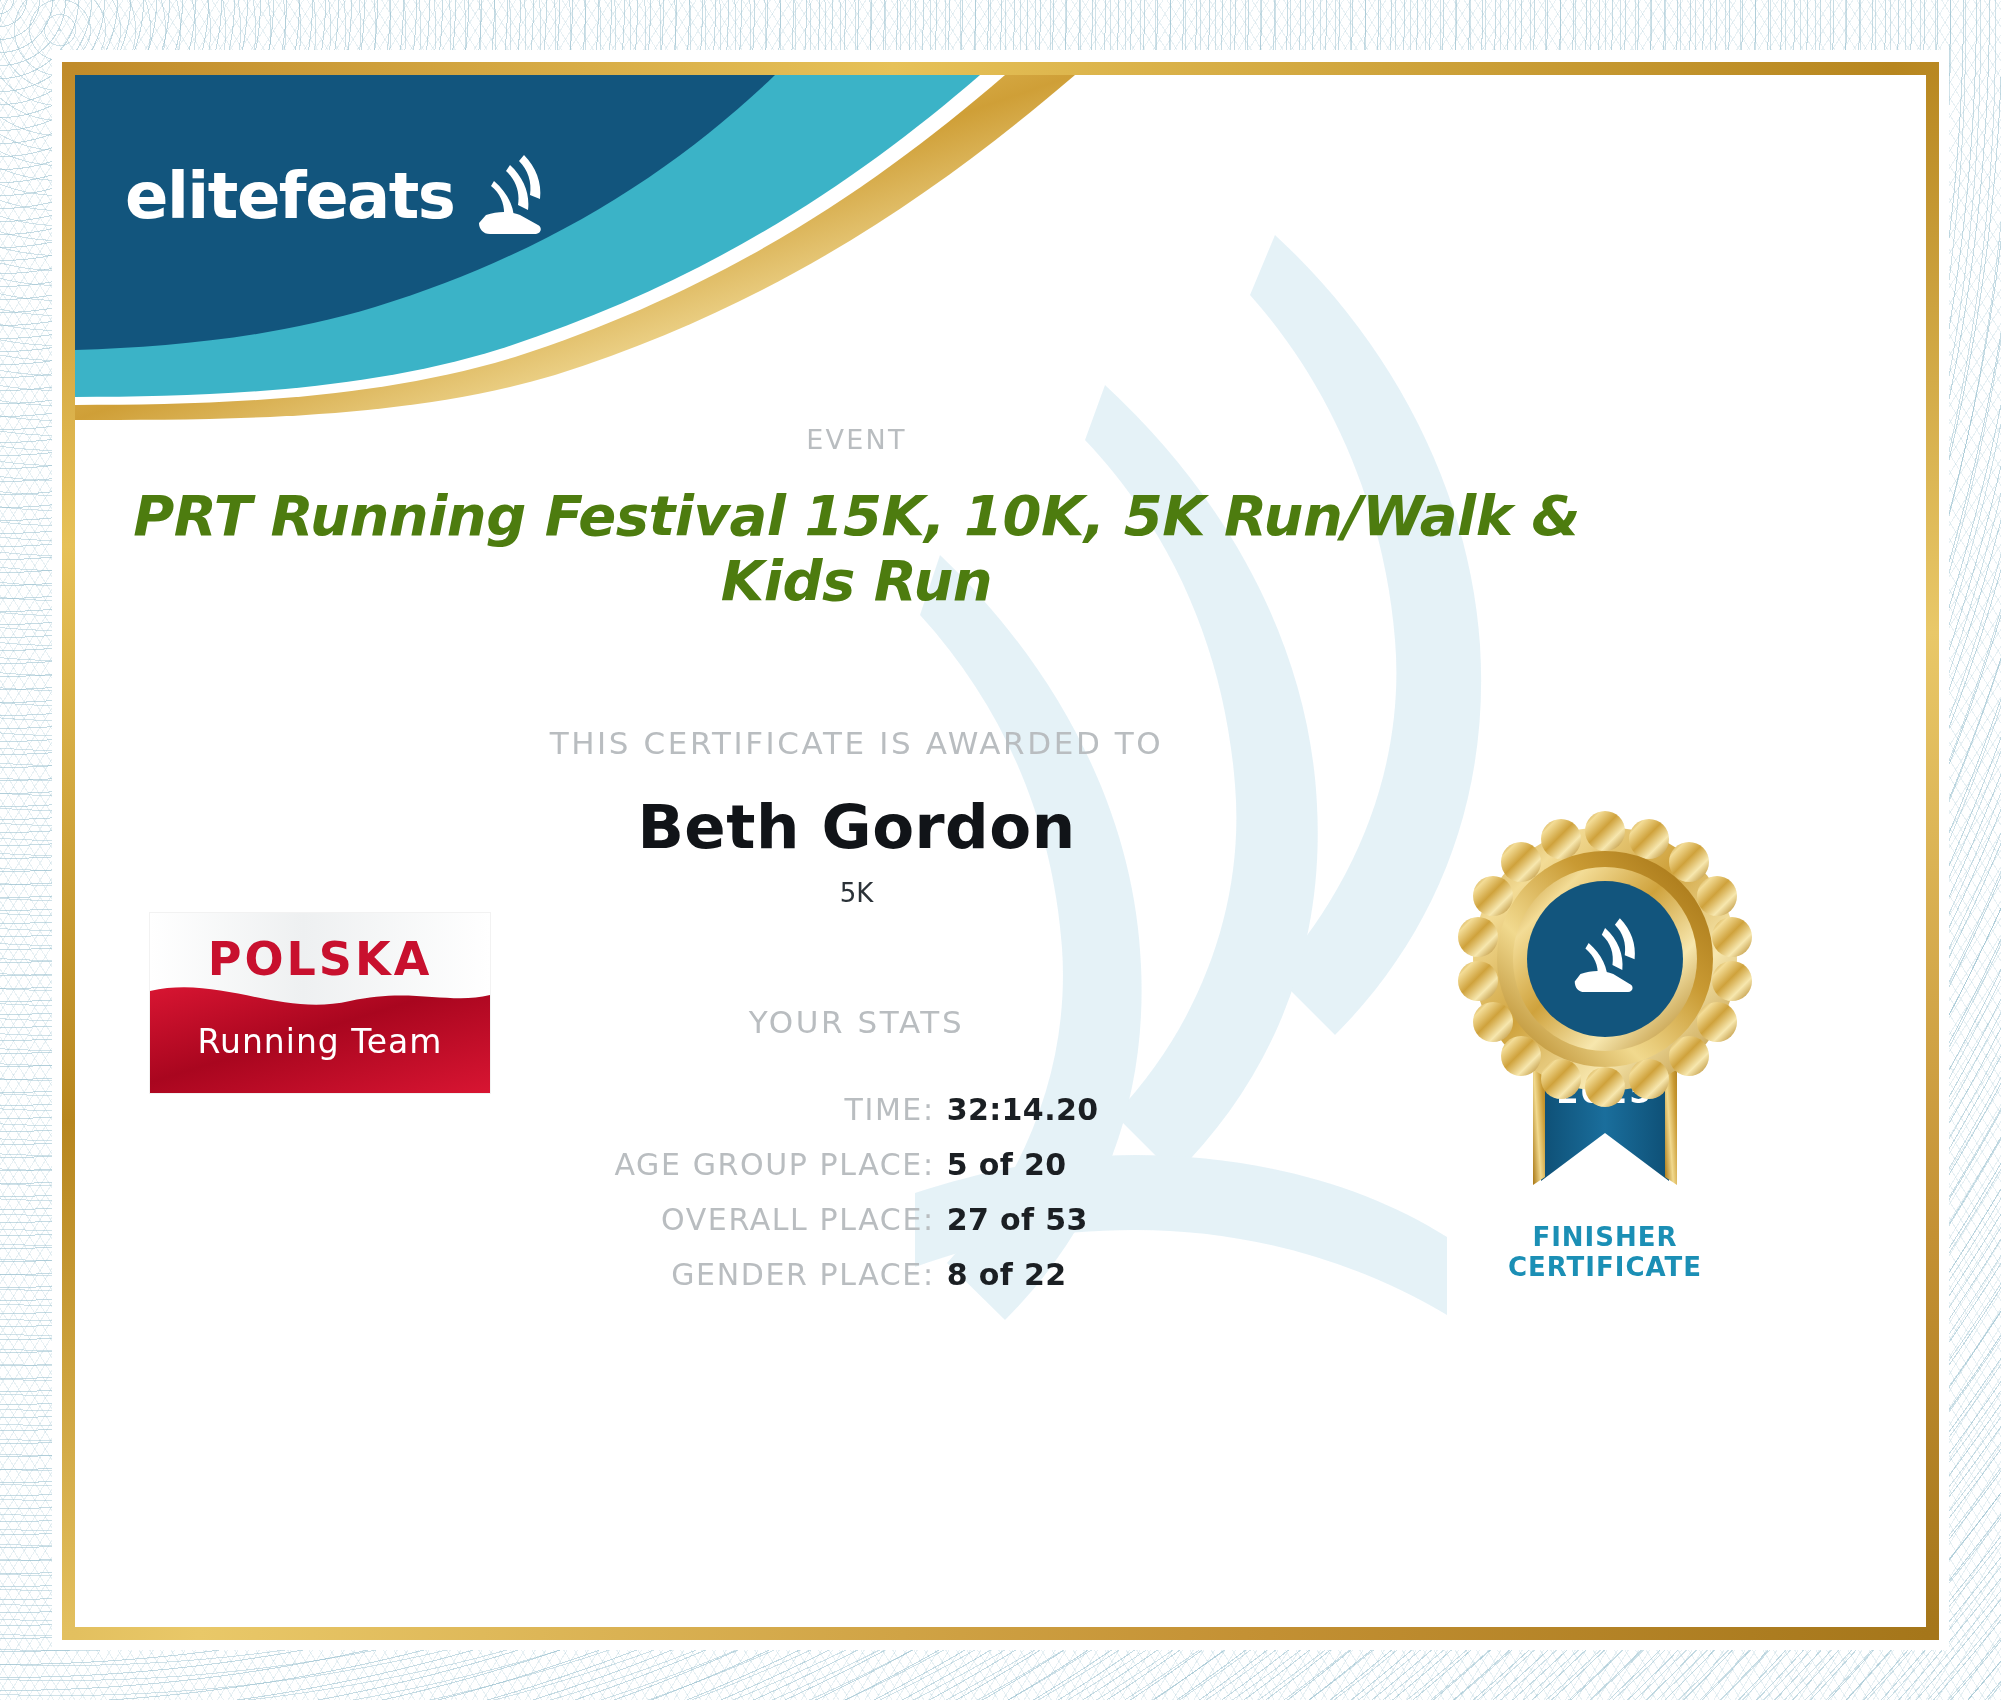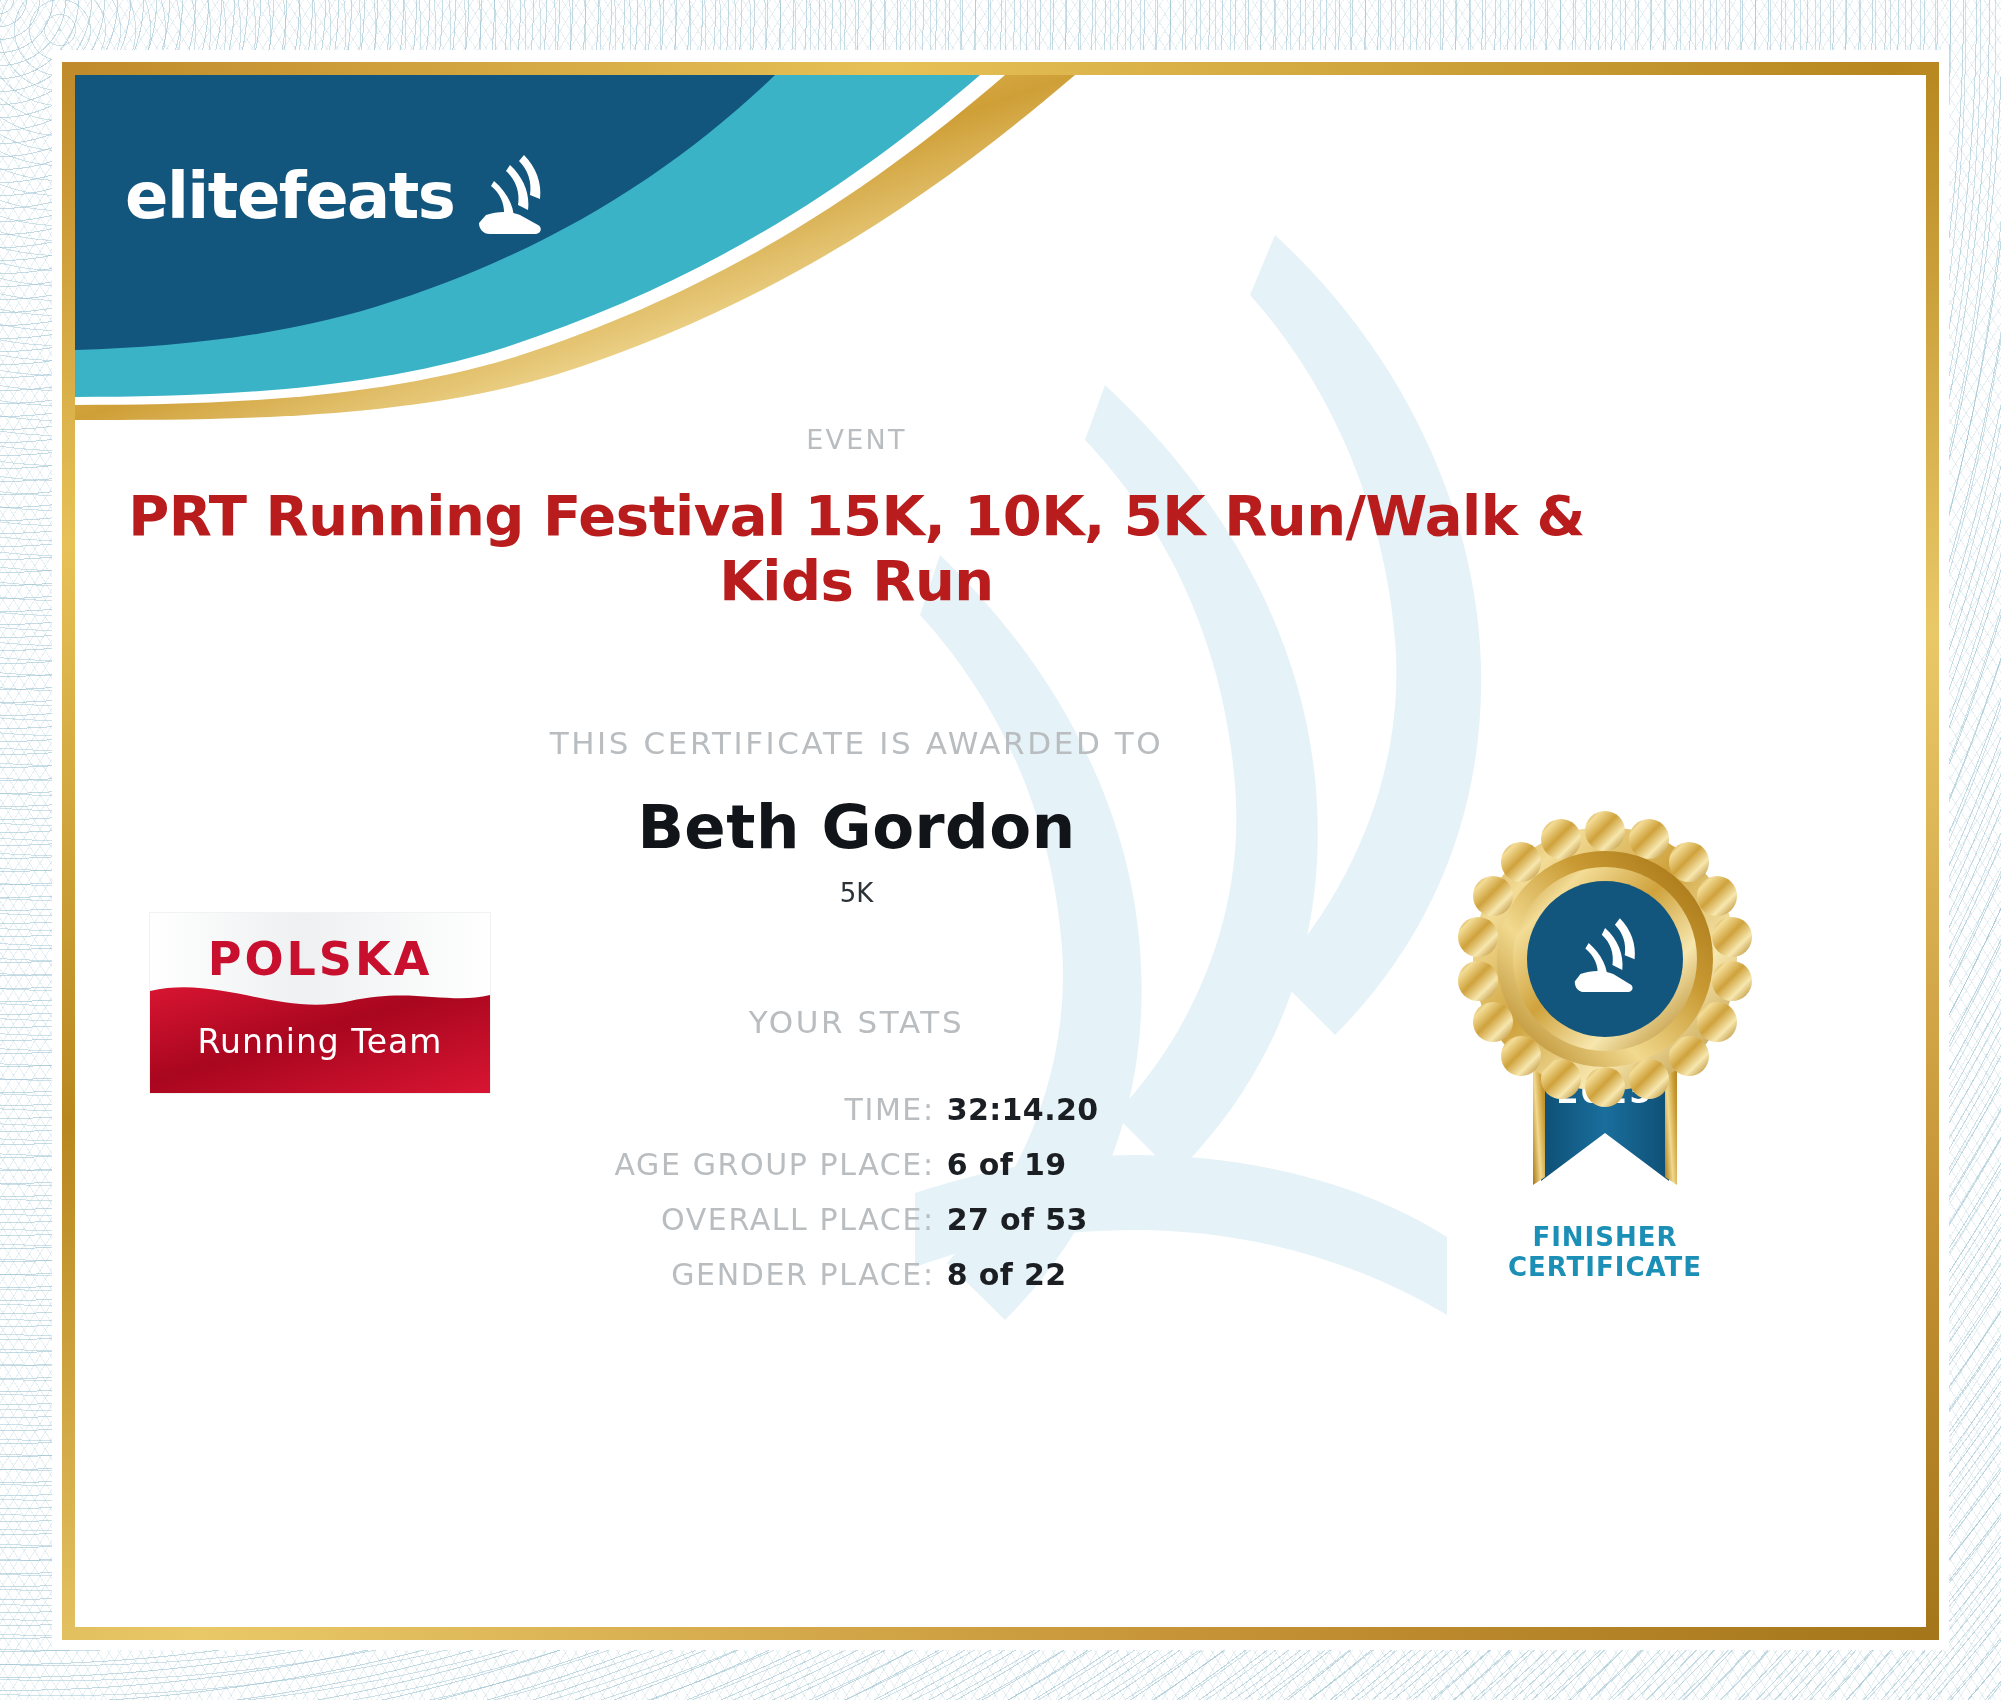--- a/index.html
+++ b/index.html
@@ -102,25 +102,26 @@
   .label {
     color: #b9bdc0;
     font-size: 27px;
     letter-spacing: 2.2px;
     font-family: "DejaVu Sans", sans-serif;
     font-weight: normal;
   }
   .event-label { margin-top: 4px; }
   .event-name {
     margin-top: 28px;
-    color: #b91c1c;
+    color: #4d7c0f;
     font-size: 56px;
     font-weight: bold;
     letter-spacing: -0.5px;
     font-family: "DejaVu Sans", sans-serif;
+    font-style: italic;
   }
   .awarded-label { margin-top: 112px; font-size: 31px; letter-spacing: 2.6px; }
   .recipient-name {
     margin-top: 30px;
     color: #111418;
     font-size: 61px;
     font-weight: bold;
     letter-spacing: 0.5px;
     font-family: "DejaVu Sans", sans-serif;
   }
@@ -241,21 +242,21 @@
       <div class="label stats-label">YOUR STATS</div>
 
       <table class="stats-table">
         <tbody>
           <tr>
             <td class="stat-key">TIME:</td>
             <td class="stat-val">32:14.20</td>
           </tr>
           <tr>
             <td class="stat-key">AGE GROUP PLACE:</td>
-            <td class="stat-val">6 of 19</td>
+            <td class="stat-val">5 of 20</td>
           </tr>
           <tr>
             <td class="stat-key">OVERALL PLACE:</td>
             <td class="stat-val">27 of 53</td>
           </tr>
           <tr>
             <td class="stat-key">GENDER PLACE:</td>
             <td class="stat-val">8 of 22</td>
           </tr>
         </tbody>

